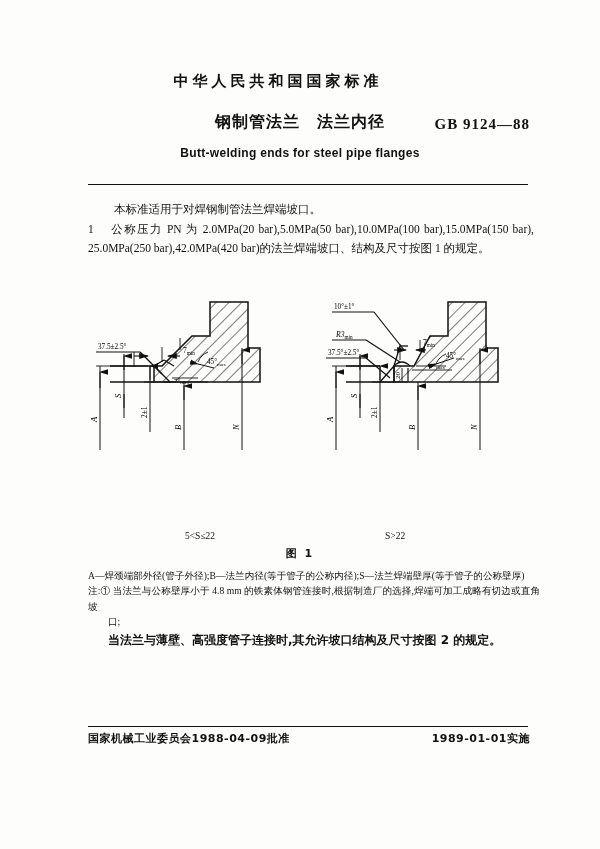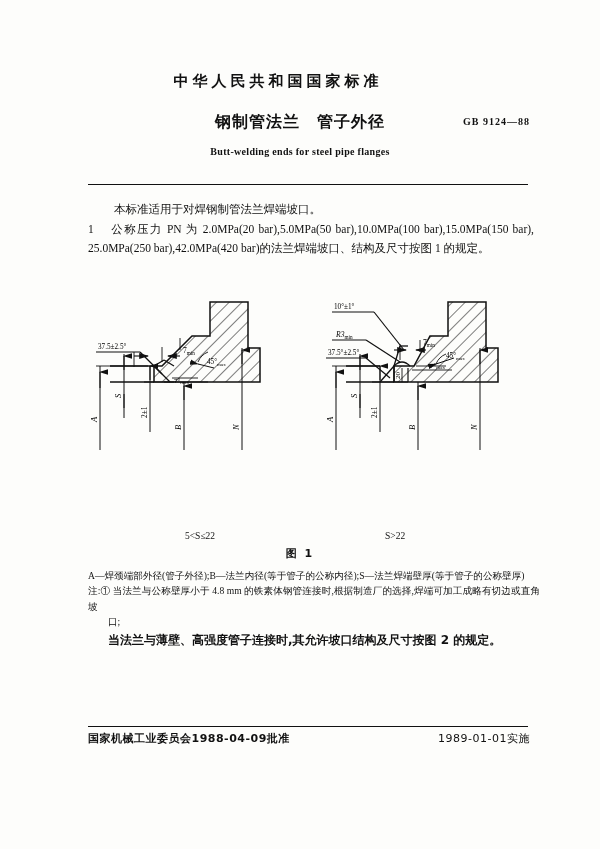--- a/index.html
+++ b/index.html
@@ -27,27 +27,27 @@
     position:absolute;left:0;top:112px;width:600px;height:26px;
   }
   .doc-title{
     position:absolute;left:0;top:0;width:600px;text-align:center;
     font-family:"DejaVu Sans","Liberation Sans",sans-serif;
     font-weight:bold;font-size:16px;letter-spacing:1px;
   }
   .gb-number{
     position:absolute;right:70px;top:4px;
     font-family:"Liberation Serif","DejaVu Serif",serif;
-    font-weight:bold;font-size:10px;letter-spacing:1px;
+    font-weight:bold;font-size:15px;letter-spacing:1px;
     white-space:nowrap;
   }
   .doc-title-en{
     position:absolute;left:0;top:146px;width:600px;text-align:center;
-    font-family:Liberation Serif, serif;
-    font-weight:bold;font-size:10px;letter-spacing:.3px;
+    font-family:Liberation Sans, sans-serif;
+    font-weight:bold;font-size:12px;letter-spacing:.3px;
   }
   .rule-top{
     position:absolute;left:88px;top:184px;width:440px;height:0;
     border-top:1.6px solid #111;
   }
 
   
   .scope{
     position:absolute;left:88px;top:200px;width:442px;
     font-size:11.5px;line-height:19px;text-align:justify;
@@ -104,34 +104,34 @@
     position:absolute;left:88px;top:731px;width:442px;height:20px;
   }
   .footer-left{
     position:absolute;left:0;top:0;
     font-family:"DejaVu Sans","Liberation Sans",sans-serif;
     font-weight:bold;font-size:11px;letter-spacing:.5px;white-space:nowrap;
   }
   .footer-right{
     position:absolute;right:0;top:0;
     font-family:"DejaVu Sans","Liberation Sans",sans-serif;
-    font-weight:normal;font-size:11px;letter-spacing:.5px;white-space:nowrap;
+    font-weight:bold;font-size:11px;letter-spacing:.5px;white-space:nowrap;
   }
   svg{display:block;}
   text{font-family:"Liberation Serif","DejaVu Serif",serif;}
 </style>
 </head>
 <body>
 
 <div class="page">
 
   <div class="std-org">中华人民共和国国家标准</div>
 
   <div class="title-row">
-    <div class="doc-title">钢制管法兰　管子外径</div>
+    <div class="doc-title">钢制管法兰　法兰内径</div>
     <div class="gb-number">GB 9124—88</div>
   </div>
 
   <div class="doc-title-en">Butt-welding ends for steel pipe flanges</div>
 
   <div class="rule-top"></div>
 
   <div class="scope">
     <span class="indent">本标准适用于对焊钢制管法兰焊端坡口。</span>
   </div>

